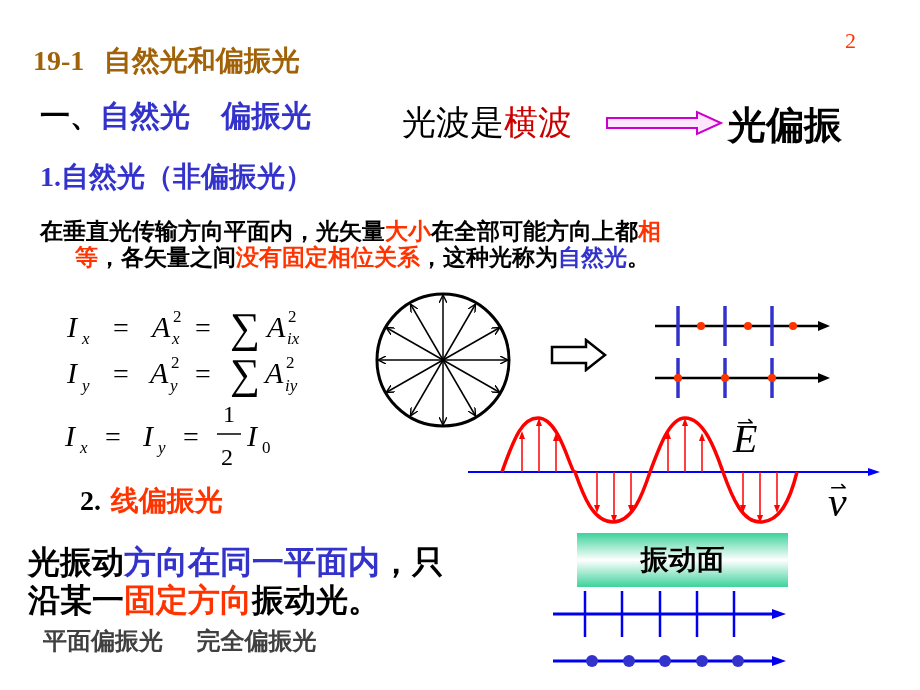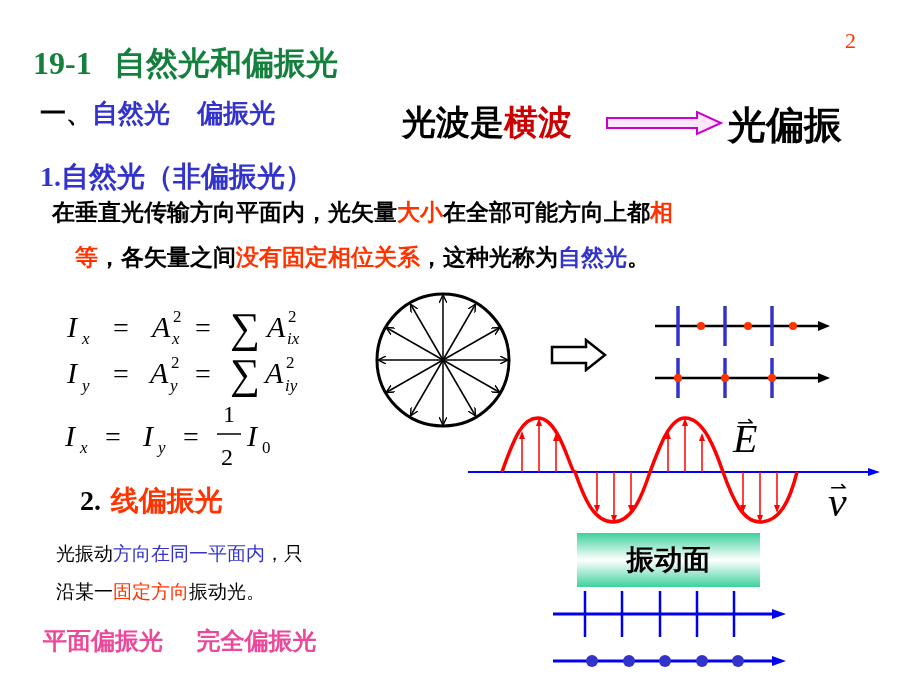--- a/index.html
+++ b/index.html
@@ -2,33 +2,33 @@
 <html><head>
 <meta charset="utf-8">
 <style>
   html,body{margin:0;padding:0;background:#fff;}
   body{width:920px;height:690px;position:relative;overflow:hidden;font-family:"DejaVu Sans","Liberation Sans",sans-serif;}
   .abs{position:absolute;white-space:nowrap;}
   .blue{color:#3333cc;}
   .red{color:#ff3300;}
   .dred{color:#cc0000;}
   .pagenum{left:845px;top:28px;font-size:22px;color:#ff3300;font-family:"Liberation Serif",serif;}
-  .title{left:33px;top:42px;font-size:32px;font-weight:bold;color:#15803d;}
+  .title{left:33px;top:42px;font-size:28px;font-weight:bold;color:#a16207;}
   .title .num{font-family:"Liberation Serif",serif;}
-  .sec1{left:40px;top:96px;font-size:26px;font-weight:bold;}
-  .transverse{left:402px;top:100px;font-size:34px;font-weight:bold;}
+  .sec1{left:40px;top:96px;font-size:30px;font-weight:bold;}
+  .transverse{left:402px;top:100px;font-size:34px;font-weight:normal;}
   .polar{left:728px;top:100px;font-size:38px;font-weight:bold;}
   .sub1{left:40px;top:150px;font-size:28px;font-weight:bold;margin-top:8px;}
   .sub1 .n{font-family:"Liberation Serif",serif;}
   .para{left:40px;font-size:23px;font-weight:bold;}
   .sub2{left:44px;top:482px;font-size:28px;font-weight:bold;margin-left:36px;}
   .sub2 .n{font-family:"Liberation Serif",serif;}
-  .def{left:56px;font-size:19px;font-weight:normal;}
-  .types{left:43px;top:625px;font-size:24px;font-weight:bold;color:#ec4899;}
-  .plane{left:577px;top:533px;width:183px;height:54px;background:linear-gradient(to bottom,#3ed29c 0%,#ffffff 50%,#3ed29c 100%);display:flex;align-items:center;justify-content:center;font-size:28px;font-weight:bold;color:#000;}
+  .def{left:28px;font-size:32px;font-weight:bold;}
+  .types{left:43px;top:625px;font-size:24px;font-weight:bold;color:#404040;}
+  .plane{left:577px;top:533px;width:211px;height:54px;background:linear-gradient(to bottom,#3ed29c 0%,#ffffff 50%,#3ed29c 100%);display:flex;align-items:center;justify-content:center;font-size:28px;font-weight:bold;color:#000;}
   .elabel{left:733px;top:415px;font-family:"Liberation Serif",serif;font-style:italic;font-size:40px;}
   .vlabel{left:828px;top:478px;font-family:"Liberation Serif",serif;font-style:italic;font-size:42px;}
 </style>
 </head>
 <body>
 
 <div class="abs pagenum">2</div>
 
 <div class="abs title">
   <span class="num">19-1</span>&nbsp;
@@ -44,21 +44,21 @@
 </div>
 <svg class="abs" style="left:605px;top:110px;" width="120" height="26">
   <polygon points="2,8 92,8 92,2 116,13 92,24 92,18 2,18" fill="#ffe6ff" stroke="#cc00cc" stroke-width="2"></polygon>
 </svg>
 <div class="abs polar">光偏振</div>
 
 <div class="abs sub1 blue">
   <span class="n">1.</span><span>自然光（非偏振光）</span>
 </div>
 
-<div class="abs para" style="top:197px;margin-left:12px;">
+<div class="abs para" style="top:216px;">
   <span>在垂直光传输方向平面内，光矢量</span><span class="red">大小</span><span>在全部可能方向上都</span><span class="red">相</span>
 </div>
 <div class="abs para" style="top:242px;margin-left:35px;">
   <span class="red">等</span><span>，各矢量之间</span><span class="red">没有固定相位关系</span><span>，这种光称为</span><span class="blue">自然光</span><span>。</span>
 </div>
 
 <svg class="abs" style="left:55px;top:295px;" width="270" height="180">
   <g font-family="Liberation Serif, serif" fill="#000">
 
     <text x="12" y="42" font-size="30" font-style="italic">I</text>

